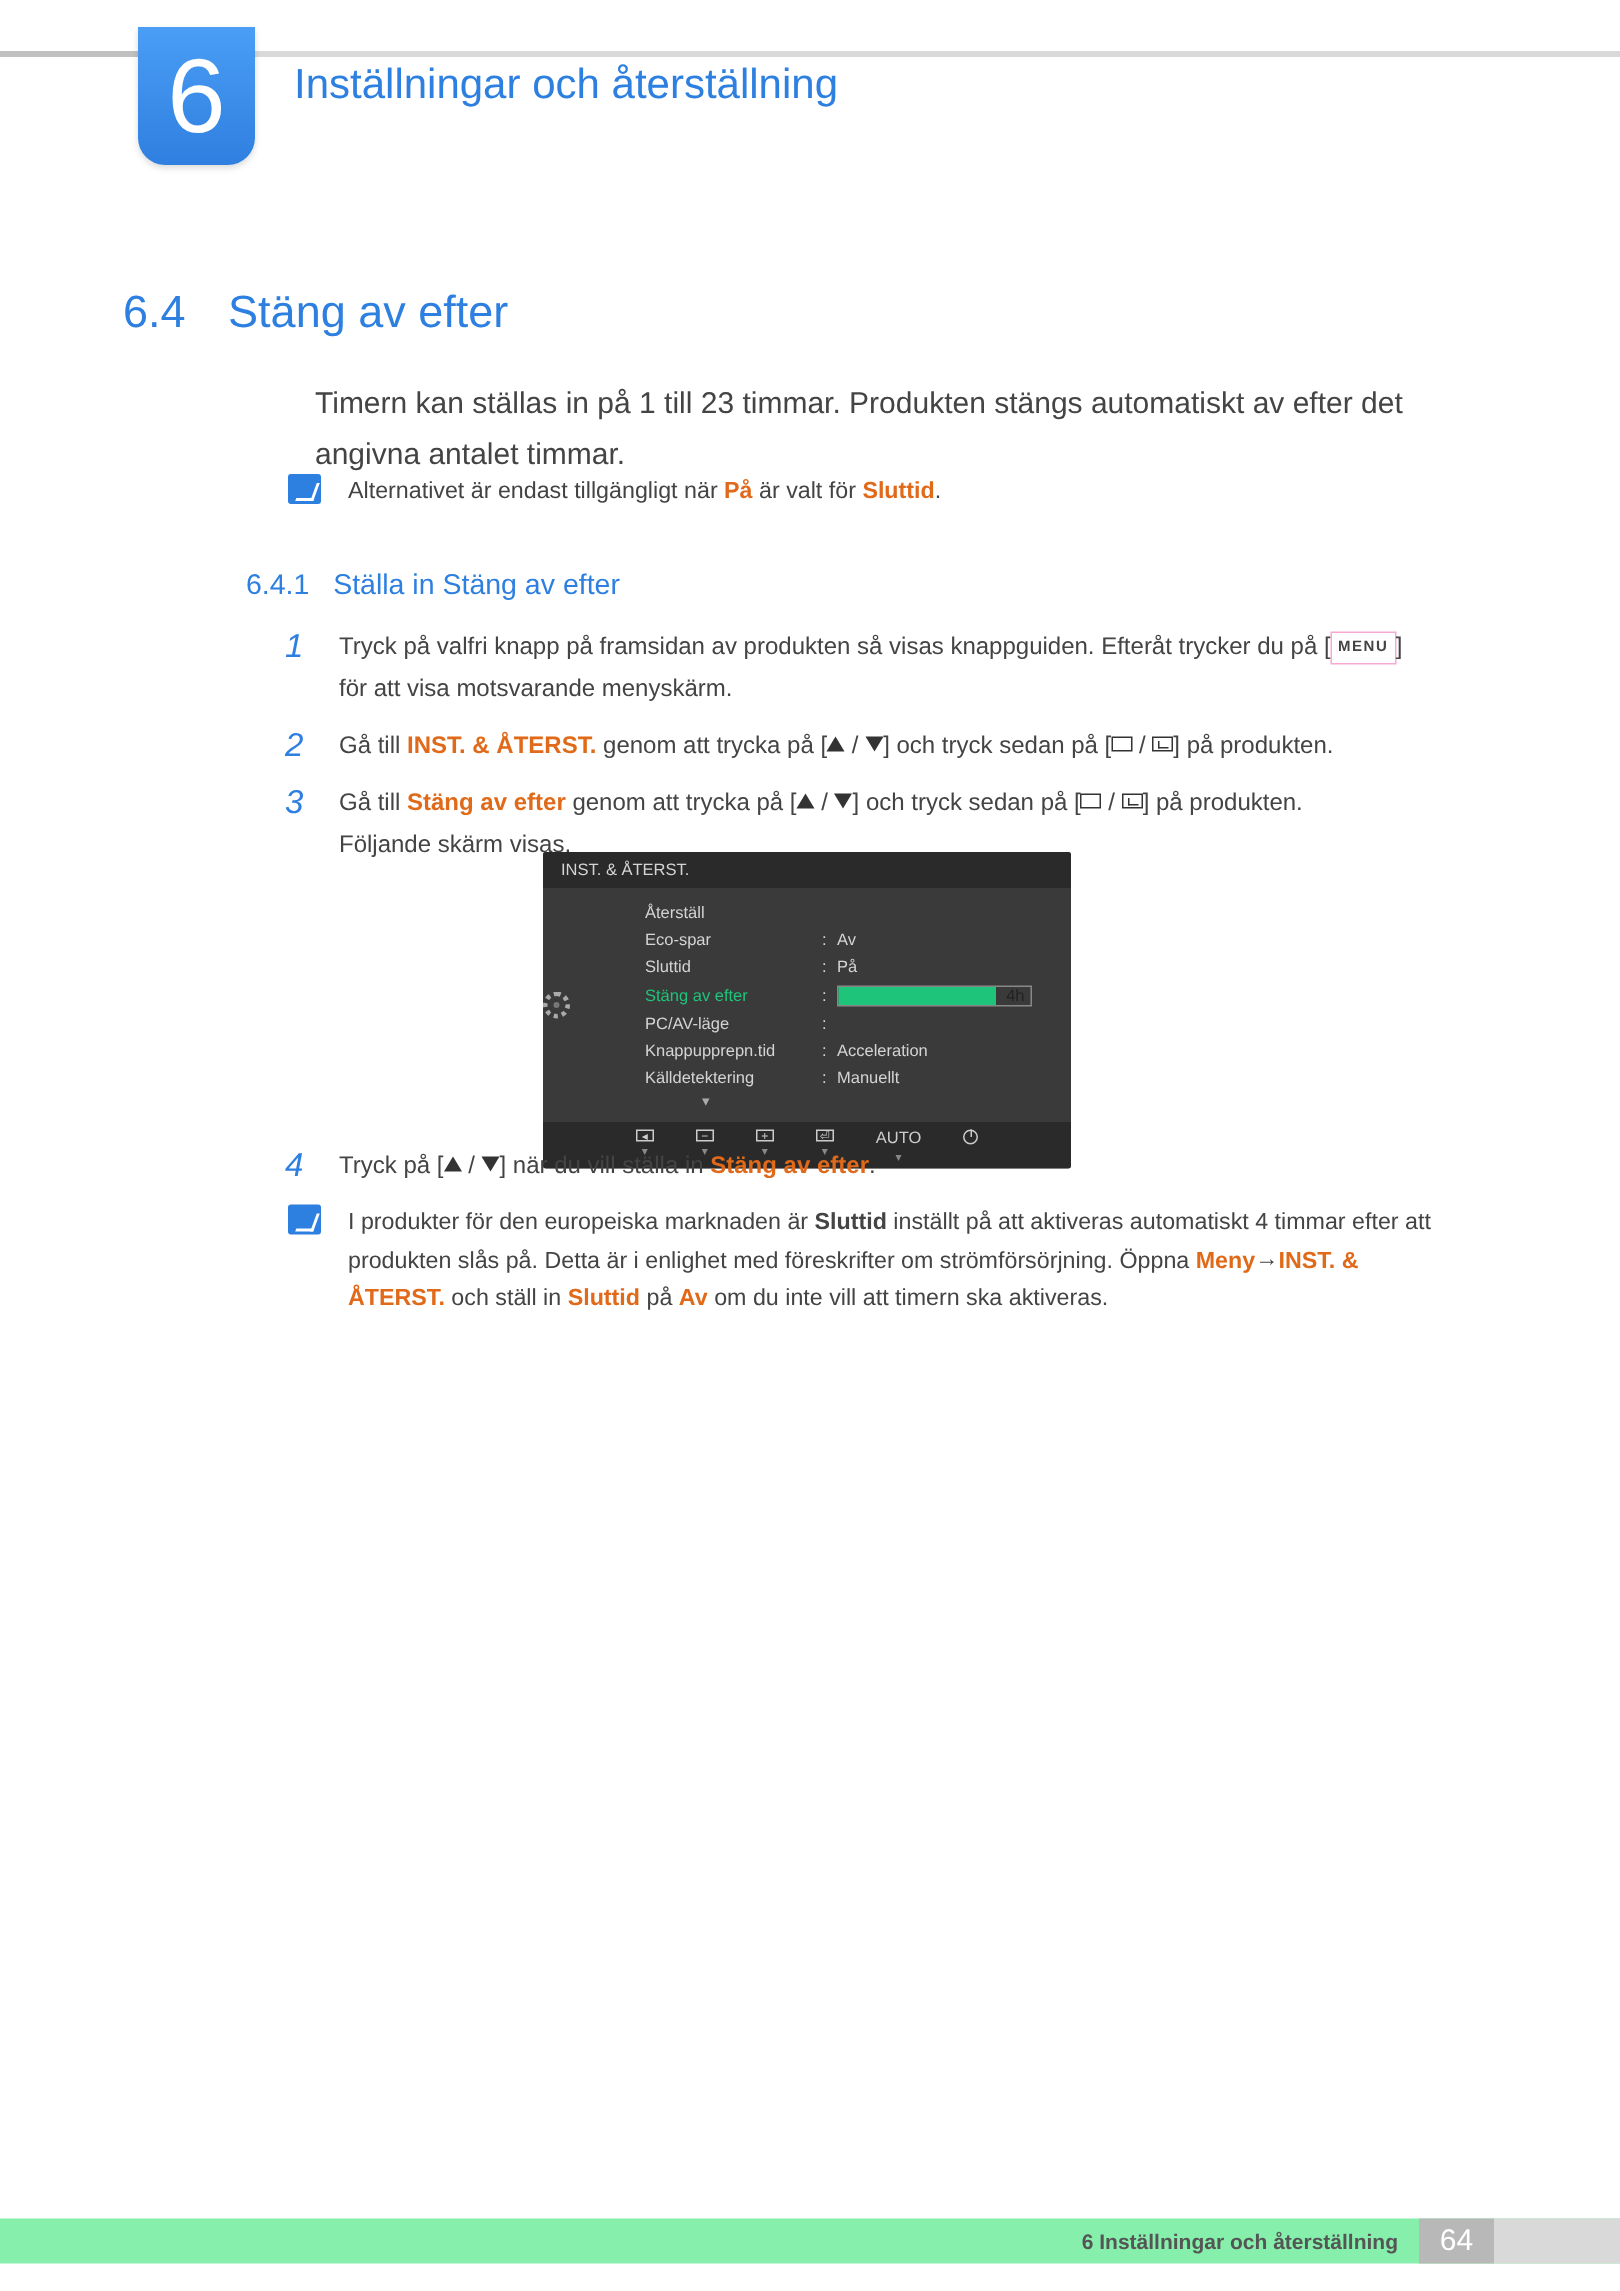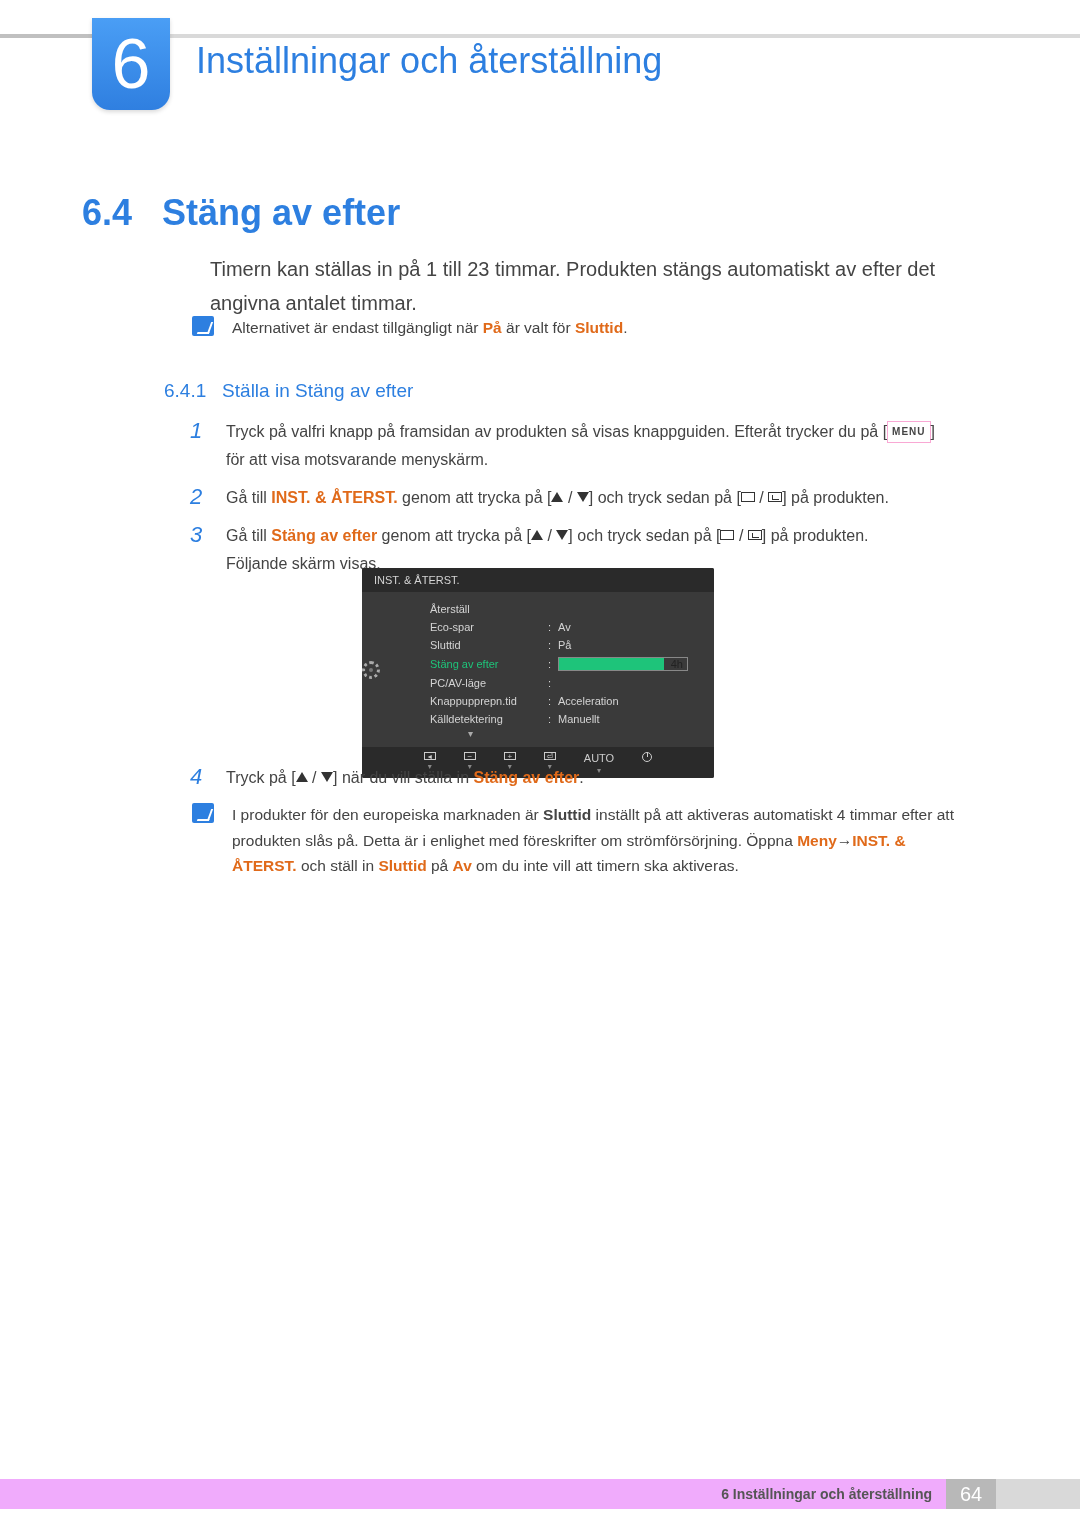--- a/index.html
+++ b/index.html
@@ -32,29 +32,29 @@
     box-shadow: 0 2px 4px rgba(0,0,0,.15);
   }
   .chapter-tab span {
     color: #fff; font-size: 70px; font-weight: 300;
     line-height: 1;
   }
   .chapter-title {
     position: absolute;
     top: 40px; left: 196px;
     color: #2d7fe0;
-    font-size: 36px;
+    font-size: 28px;
     font-weight: 400;
   }
   .section-heading {
     position: absolute;
     top: 192px; left: 82px;
     color: #2d7fe0;
-    font-size: 36px;
-    font-weight: 700;
+    font-size: 30px;
+    font-weight: 400;
   }
   .section-num { margin-right: 20px; }
   .body-text {
     position: absolute;
     left: 164px;
     width: 790px;
     font-size: 20px;
     line-height: 1.7;
     color: #444;
     margin-left: 46px;
@@ -233,21 +233,21 @@
   
   .step4 { position:absolute; top: 764px; left:190px; width:760px; display:flex; gap:16px; }
   .note2 { top: 803px; }
   .arrow { display:inline-block; vertical-align:1px; }
 
   
   .footer-bar {
     position:absolute;
     left:0; right:0; bottom:18px;
     height:30px;
-    background:#f0abfc;
+    background:#86efac;
     display:flex;
     justify-content:flex-end;
     align-items:stretch;
   }
   .footer-label {
     display:flex; align-items:center;
     padding: 0 14px;
     font-size:14px;
     color:#555;
     font-weight:bold;

